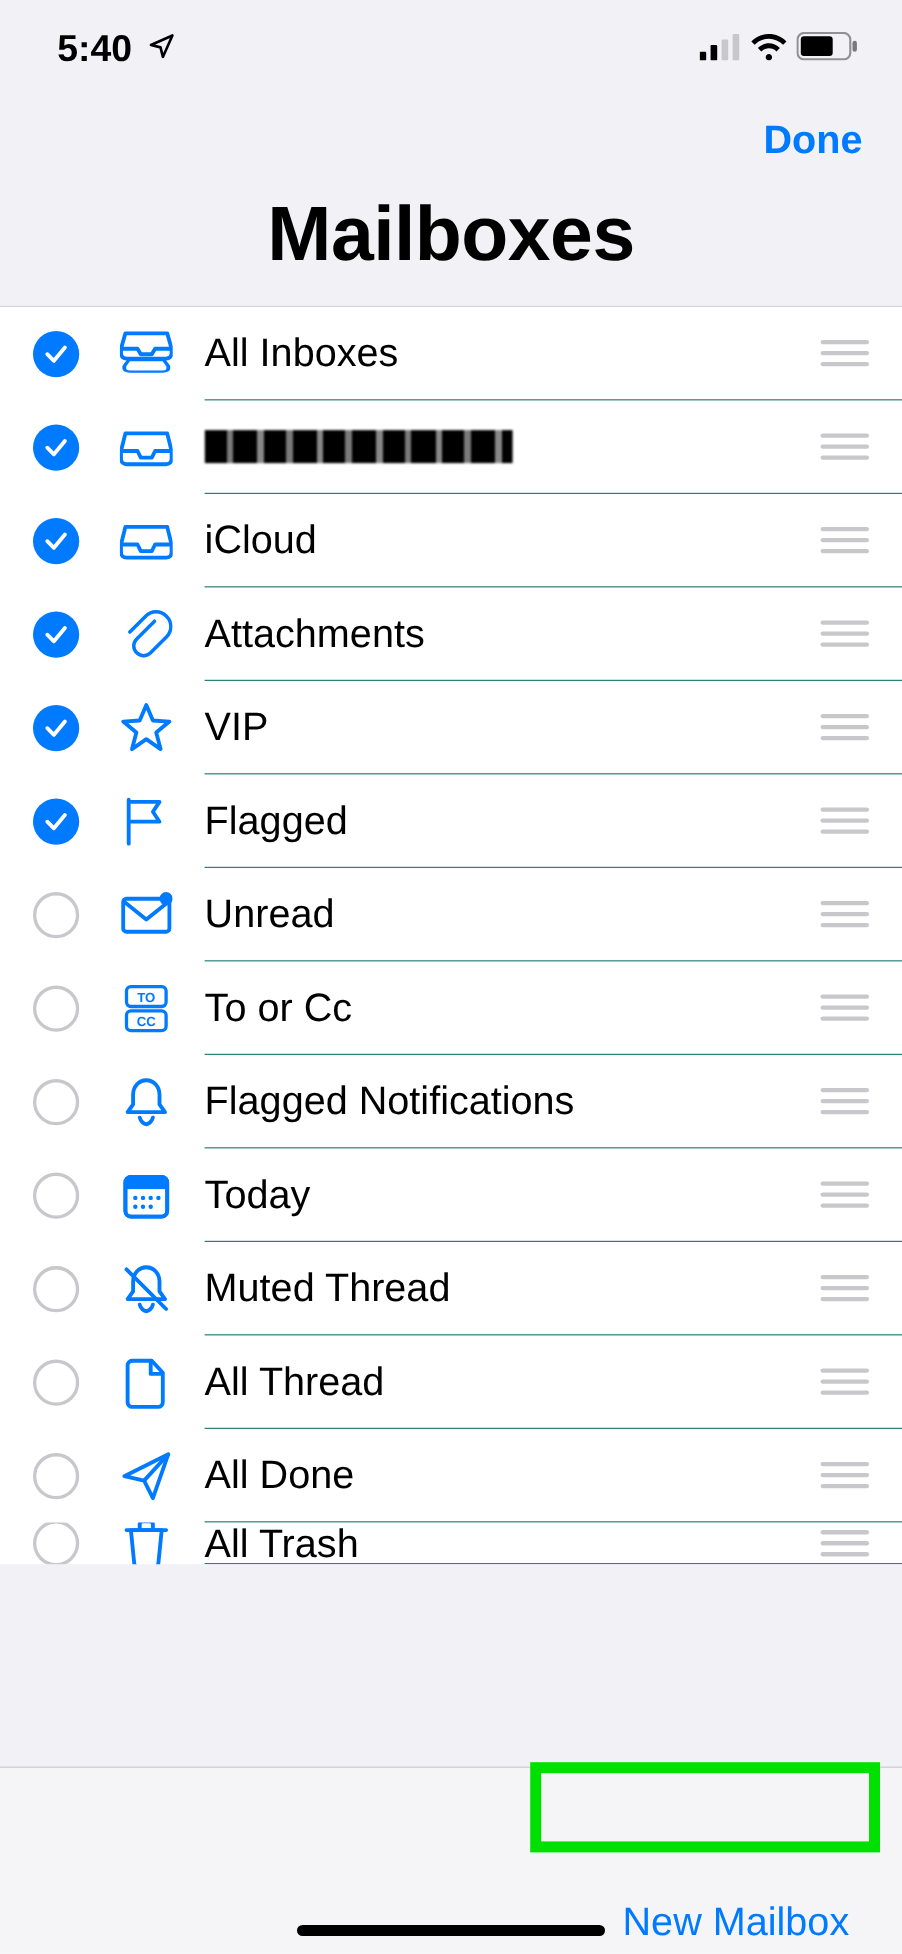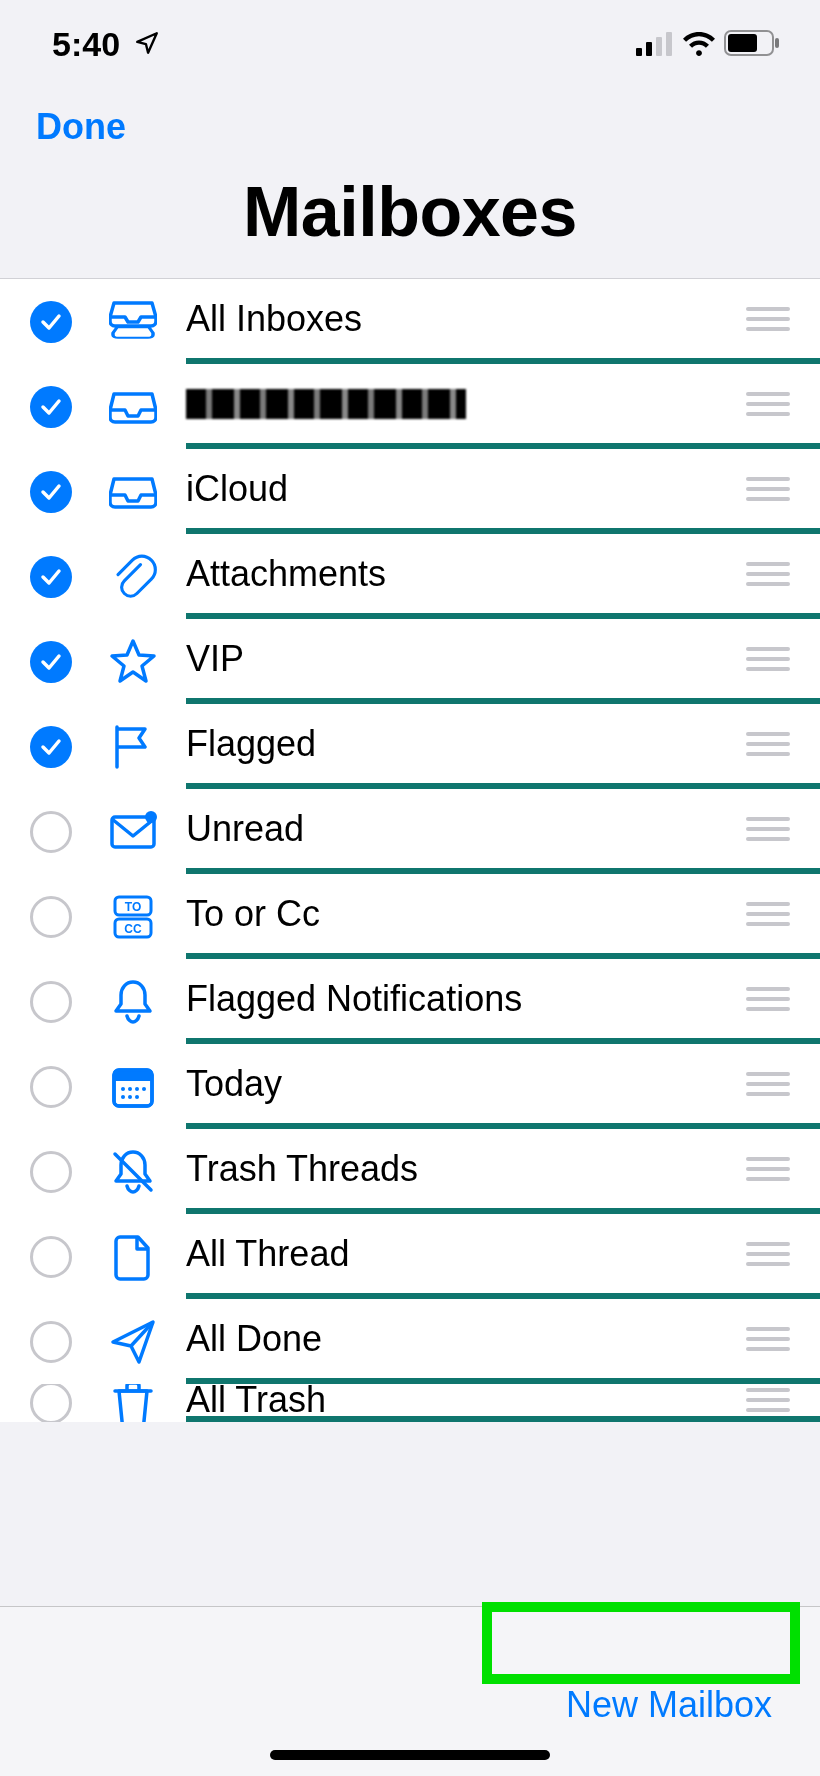--- a/index.html
+++ b/index.html
@@ -15,21 +15,21 @@
   .status-bar {
     height:88px;
     display:flex; align-items:center; justify-content:space-between;
     padding:0 40px 0 52px;
     font-size:34px; font-weight:600;
   }
   .status-left { display:flex; align-items:center; gap:14px;}
   .status-right { display:flex; align-items:center; gap:8px;}
   .nav-bar {
     padding:0 32px;
-    display:flex; justify-content:flex-start;
+    display:flex; justify-content:flex-end;
   }
   .done-btn {
     font-size:36px; font-weight:600; color:#007AFF;
     padding:18px 4px;
     background:none; border:none;
   }
   .title {
     font-size:70px; font-weight:800;
     padding:6px 36px 26px 36px;
     letter-spacing:-0.5px;
@@ -55,21 +55,21 @@
   .check.on svg { width:24px; height:24px; }
   .icon-slot {
     width:54px; flex:0 0 54px;
     display:flex; align-items:center; justify-content:center;
     margin-right:26px;
   }
   .icon-slot svg { stroke:#007AFF; }
   .row-body {
     flex:1;
     height:100%;
-    border-bottom:6px solid #0f766e;
+    border-bottom:1px solid #0f766e;
     display:flex; align-items:center;
     padding-right:30px;
   }
   .list .row:first-child .row-body { border-top:none; }
   .label {
     flex:1;
     font-size:36px;
     color:#000;
   }
   .redacted {
@@ -80,21 +80,21 @@
   .drag {
     width:44px; height:24px; flex:0 0 44px;
     display:flex; flex-direction:column; justify-content:space-between;
   }
   .drag span { display:block; height:4px; background:#c7c7cc; border-radius:2px;}
   .toolbar {
     position:absolute; left:0; right:0; bottom:0;
     height:170px;
     background:#F5F5F8;
     border-top:1px solid #c6c6c8;
-    display:flex; justify-content:flex-end; align-items:center;
+    display:flex; justify-content:flex-end; align-items:flex-end;
     padding:26px 30px 0 0;
   }
   .new-mailbox {
     font-size:36px; color:#007AFF;
     background:none; border:none;
     padding:8px 18px;
   }
   .highlight-box {
     position:absolute;
     right:20px; bottom:92px;
@@ -338,21 +338,21 @@
       </div>
     </div>
     <div class="row">
       <div class="check off"></div>
       <div class="icon-slot">
         <svg width="48" height="48" viewBox="0 0 48 48" fill="none" stroke="#007AFF">
           <use href="#ic-bellslash"></use>
         </svg>
       </div>
       <div class="row-body">
-        <div class="label">Trash Threads</div>
+        <div class="label">Muted Thread</div>
         <div class="drag">
           <span></span>
           <span></span>
           <span></span>
         </div>
       </div>
     </div>
     <div class="row">
       <div class="check off"></div>
       <div class="icon-slot">

